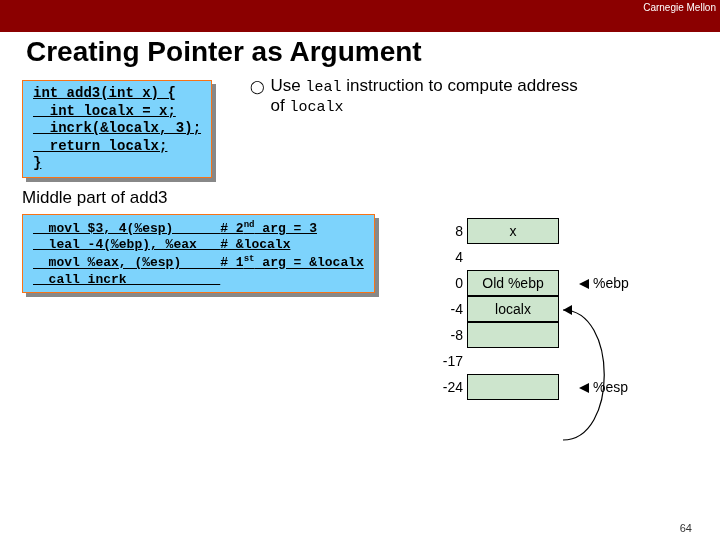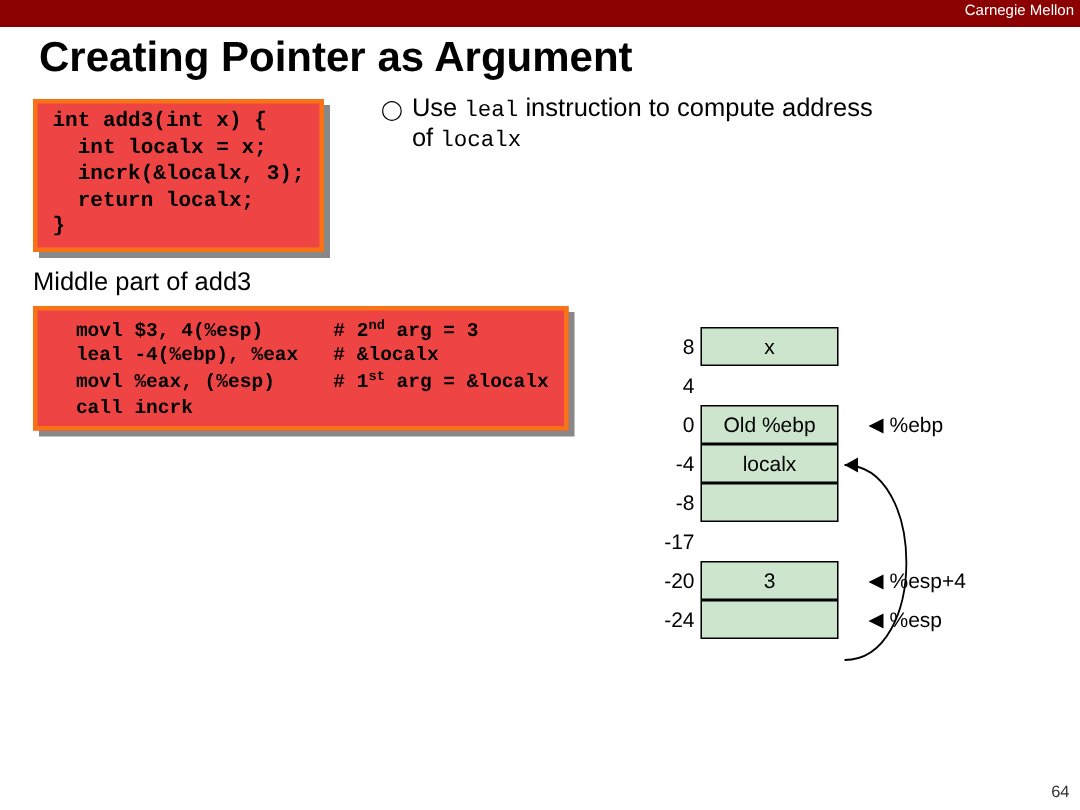--- a/index.html
+++ b/index.html
@@ -6,21 +6,21 @@
   body {
     font-family: Arial, Helvetica, sans-serif;
     width: 720px;
     height: 540px;
     background: #fff;
     position: relative;
     overflow: hidden;
   }
   .topband {
     background: #8b0000;
-    height: 18px;
+    height: 32px;
     width: 100%;
     color: #fff;
     font-size: 10px;
     text-align: right;
     padding: 2px 4px;
   }
   .title {
     font-size: 28px;
     font-weight: 700;
     color: #000;
@@ -33,28 +33,29 @@
   }
   .codebox .shadow {
     position: absolute;
     top: 4px; left: 4px; right: -4px; bottom: -4px;
     background: #888;
     z-index: 0;
   }
   .codebox pre {
     position: relative;
     z-index: 1;
-    border: 3px solid #f97316;
-    background: #ef4444;
+    border: 1px solid #f97316;
+    background: #7dd3fc;
     padding: 4px 10px;
     font-family: "Courier New", monospace;
     font-size: 14px;
     font-weight: 700;
     line-height: 1.25;
     white-space: pre;
+    text-decoration: underline;
   }
   .row1 {
     display: flex;
     align-items: flex-start;
     padding: 0 14px;
   }
   .bullet-desc {
     display: flex;
     align-items: flex-start;
     padding-left: 30px;
@@ -126,21 +127,21 @@
     display: inline-block;
     width: 0; height: 0;
     border-top: 5px solid transparent;
     border-bottom: 5px solid transparent;
     border-right: 10px solid #000;
     margin-right: 4px;
     vertical-align: middle;
   }
   .pagenum {
     position: absolute;
-    right: 7px;
+    right: 28px;
     bottom: 6px;
     font-size: 11px;
     color: #333;
   }
   sup { font-size: 0.7em; }
   svg.curve {
     position: absolute;
     top: 218px;
     left: 558px;
     pointer-events: none;
@@ -204,25 +205,20 @@
         <div class="cell">localx</div>
       </div>
       <div class="srow">
         <div class="off">-8</div>
         <div class="cell empty"></div>
       </div>
       <div class="srow">
         <div class="off">-17</div>
       </div>
       <div class="srow">
-        <div class="off">-20</div>
-        <div class="cell">3</div>
-        <div class="annot"><span class="arrow-left"></span><span>%esp+4</span></div>
-      </div>
-      <div class="srow">
         <div class="off">-24</div>
         <div class="cell empty"></div>
         <div class="annot"><span class="arrow-left"></span><span>%esp</span></div>
       </div>
     </div>
 </div>
 
 <svg class="curve" width="130" height="240">
   <path d="M 5 222 C 60 222 60 92 5 92" stroke="#000" fill="none" stroke-width="1.2"></path>
   <polygon points="5,92 14,87 14,97" fill="#000"></polygon>

